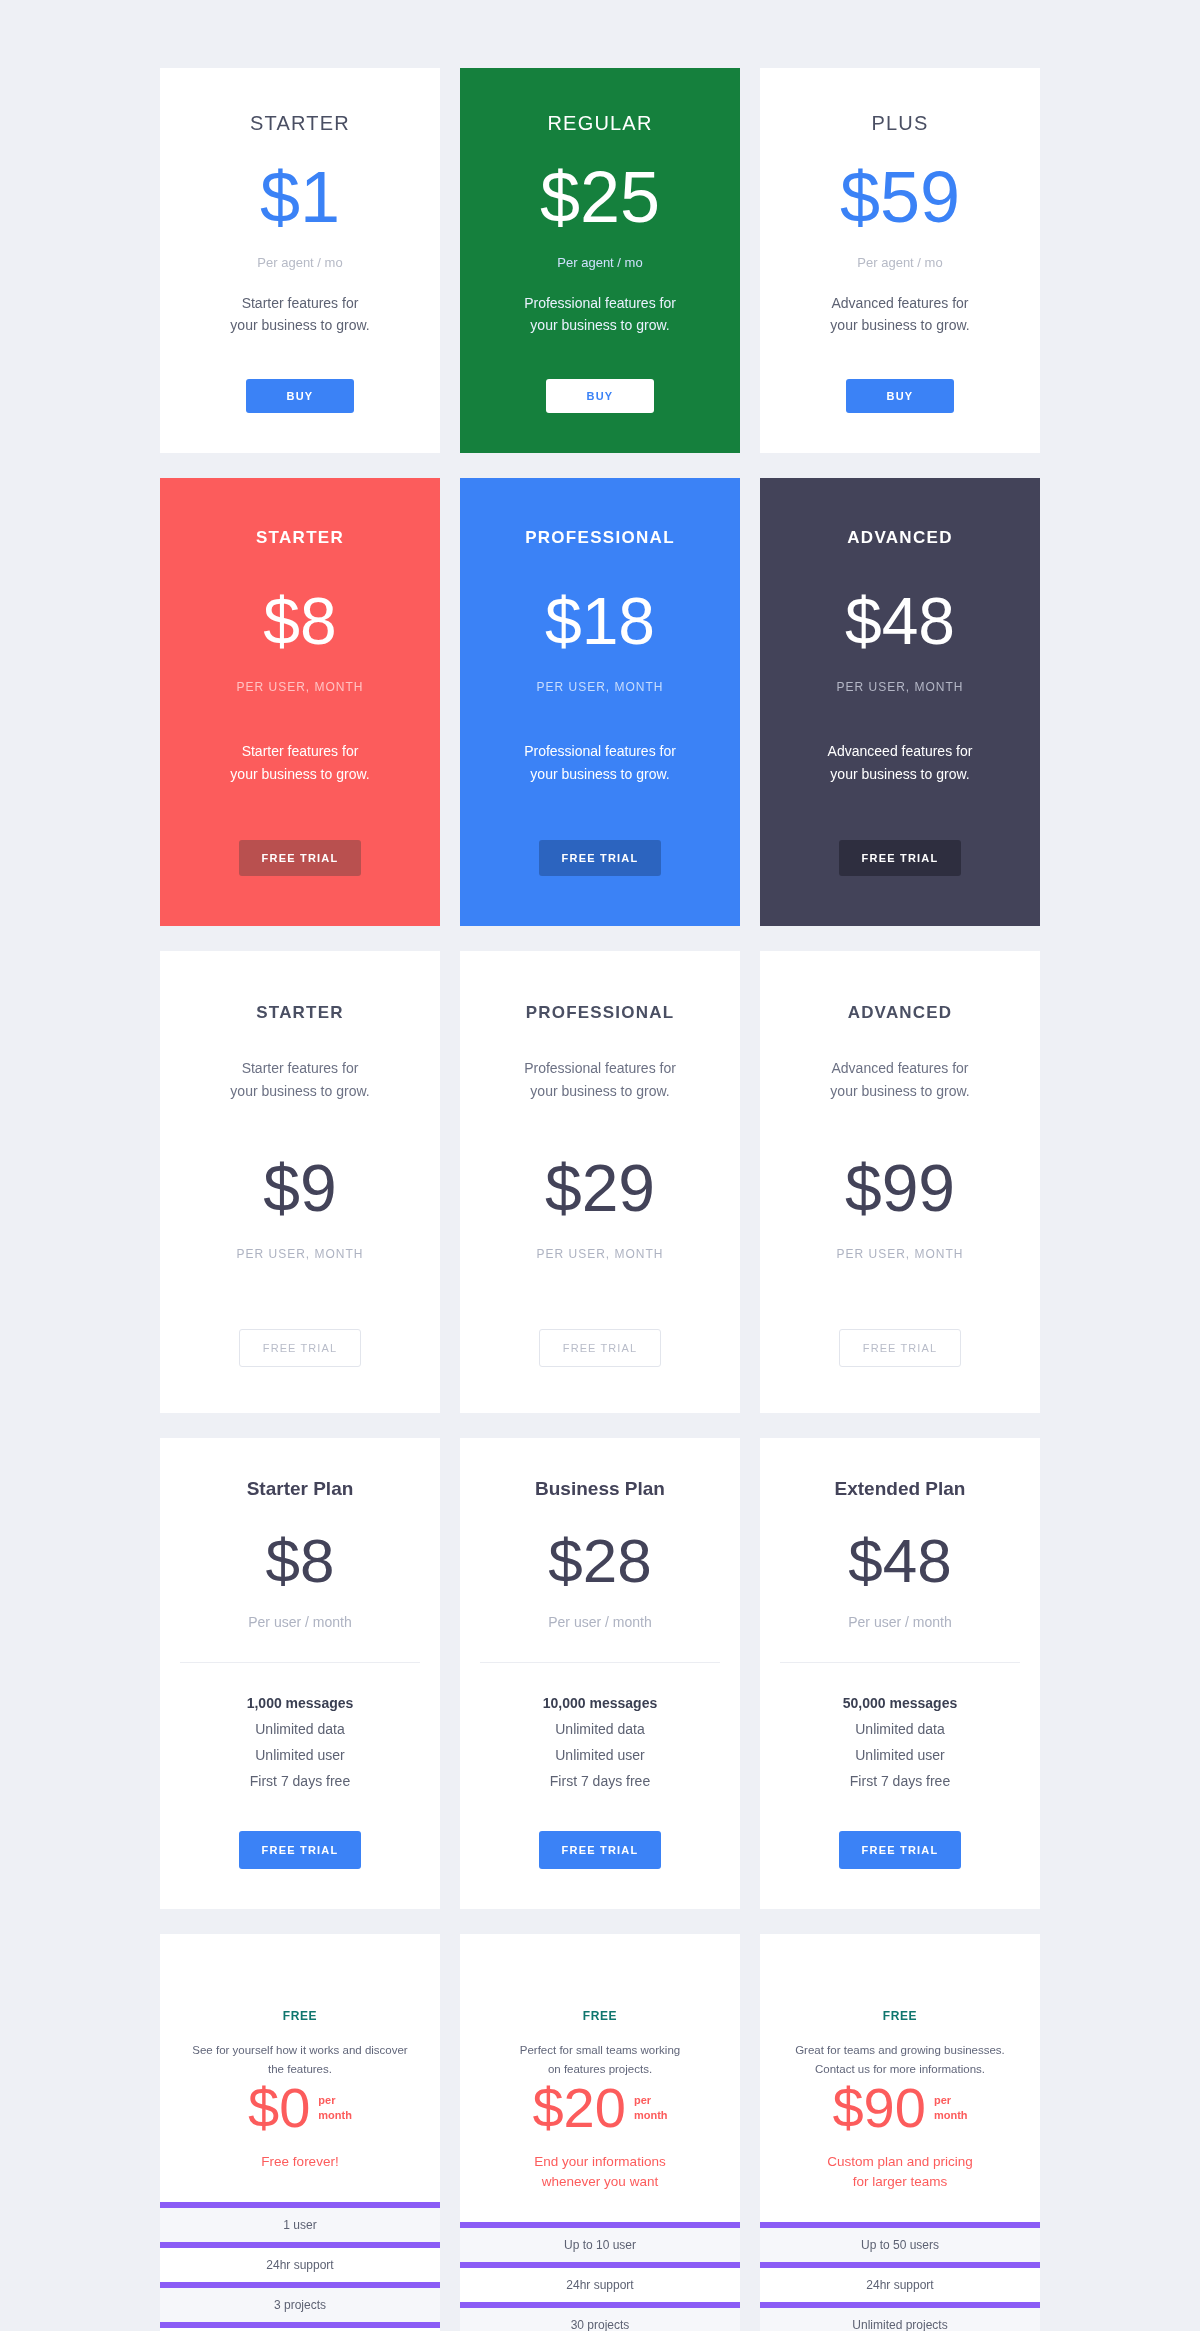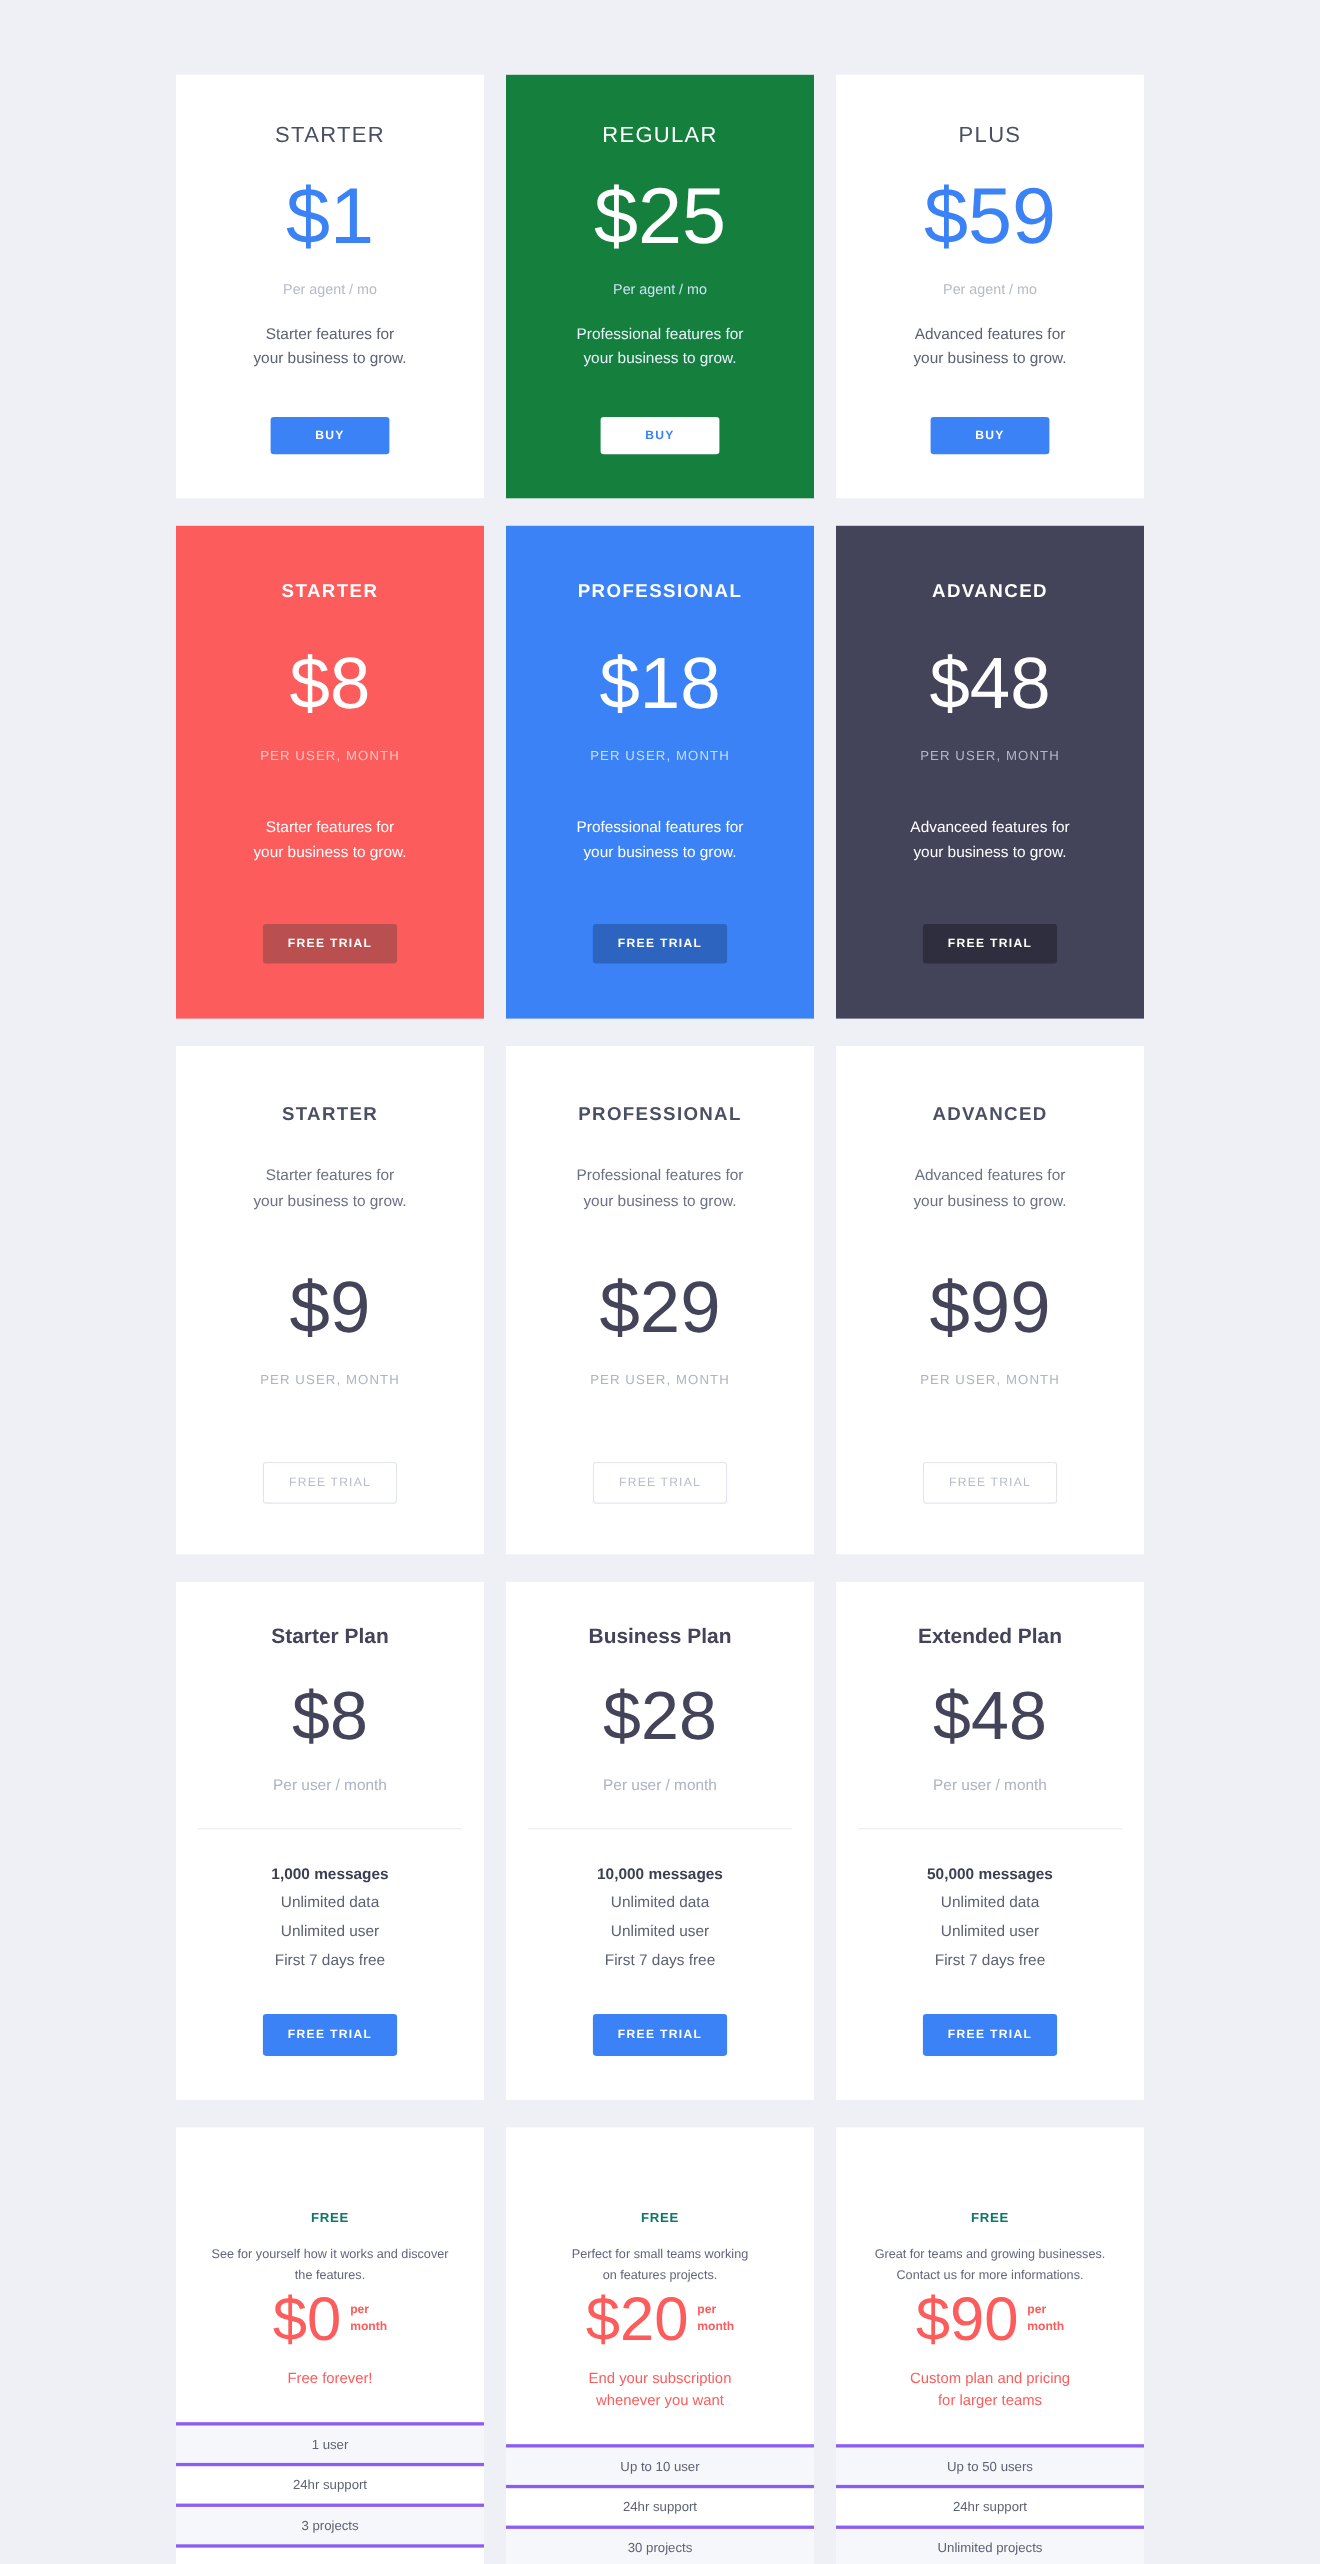--- a/index.html
+++ b/index.html
@@ -276,21 +276,21 @@
     line-height: 1.5;
     color: #fc5c5c;
     text-align: center;
   }
   .r5 .table { width: 100%; }
   .r5 .trow {
     font-size: 12px;
     color: #5d6273;
     text-align: center;
     padding: 10px 6px;
-    border-top: 3px solid #8b5cf6;
+    border-top: 6px solid #8b5cf6;
     background: #f6f7fa;
   }
   .r5 .trow.alt { background: #ffffff; }
 </style>
 </head>
 <body>
 
 <div class="page">
 
   <div class="row r1">
@@ -489,21 +489,21 @@
           <span>on features projects.</span>
         </div>
         <div class="priceline">
           <span class="price">$20</span>
           <span class="unit">
             <span>per</span><br>
             <span>month</span>
           </span>
         </div>
         <div class="tagline">
-          <span>End your subscription</span><br>
+          <span>End your informations</span><br>
           <span>whenever you want</span>
         </div>
       </div>
       <div class="table">
         <div class="trow">Up to 10 user</div>
         <div class="trow alt">24hr support</div>
         <div class="trow">30 projects</div>
         <div class="trow alt">Unlimited font exports</div>
 
       </div>

